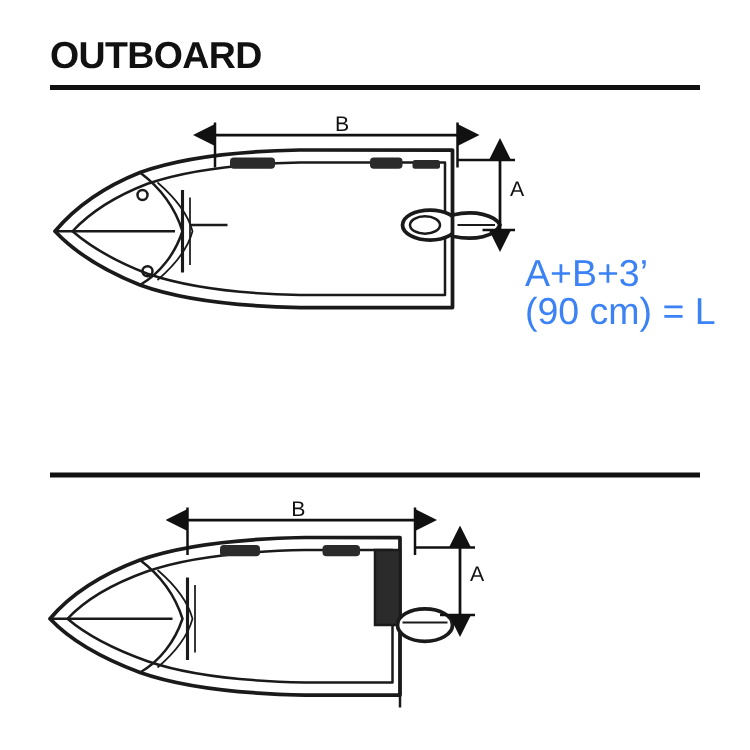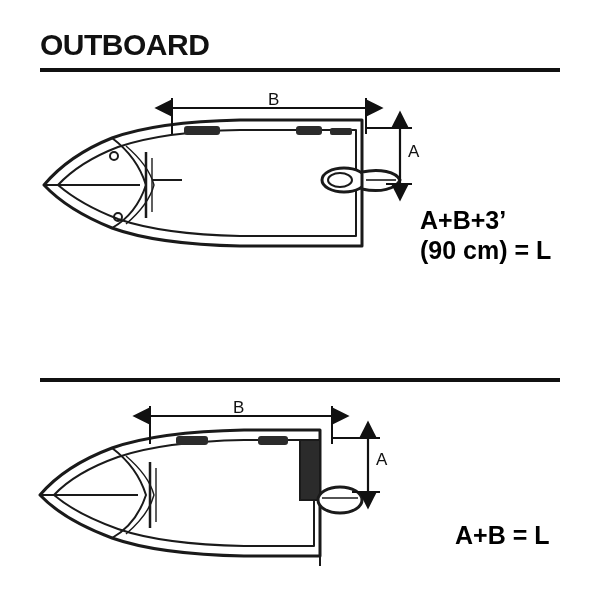--- a/index.html
+++ b/index.html
@@ -34,25 +34,24 @@
   .rule {
     position: absolute;
     background: #111111;
     height: 4px;
   }
 
   
   .formula {
     position: absolute;
     font-family: "Liberation Sans", sans-serif;
-    font-size: 25px;
-    color: #000000;
+    font-size: 30px;
+    color: #3b82f6;
     white-space: nowrap;
     line-height: 30px;
-    font-weight: bold;
   }
 
   
   .dim-label {
     position: absolute;
     font-family: "Liberation Sans", sans-serif;
     font-size: 17px;
     color: #111111;
     white-space: nowrap;
   }
@@ -90,23 +89,20 @@
   <div class="formula" id="formula1">
     <div>A+B+3’</div>
     <div>(90 cm) = L</div>
   </div>
 
   <div class="rule" id="sec2-rule"></div>
 
   <div class="dim-label" id="lbl-b2">B</div>
   <div class="dim-label" id="lbl-a2">A</div>
 
-  <div class="formula" id="formula2">
-    <div>A+B  = L</div>
-  </div>
 
   <svg class="svg-layer" width="600" height="600" viewBox="0 0 600 600">
     <defs>
       <marker id="arrL" markerWidth="9" markerHeight="8" refX="8" refY="4" orient="auto">
         <path d="M8,0 L0,4 L8,8 z" fill="#111"></path>
       </marker>
       <marker id="arrR" markerWidth="9" markerHeight="8" refX="1" refY="4" orient="auto">
         <path d="M1,0 L9,4 L1,8 z" fill="#111"></path>
       </marker>
     </defs>

